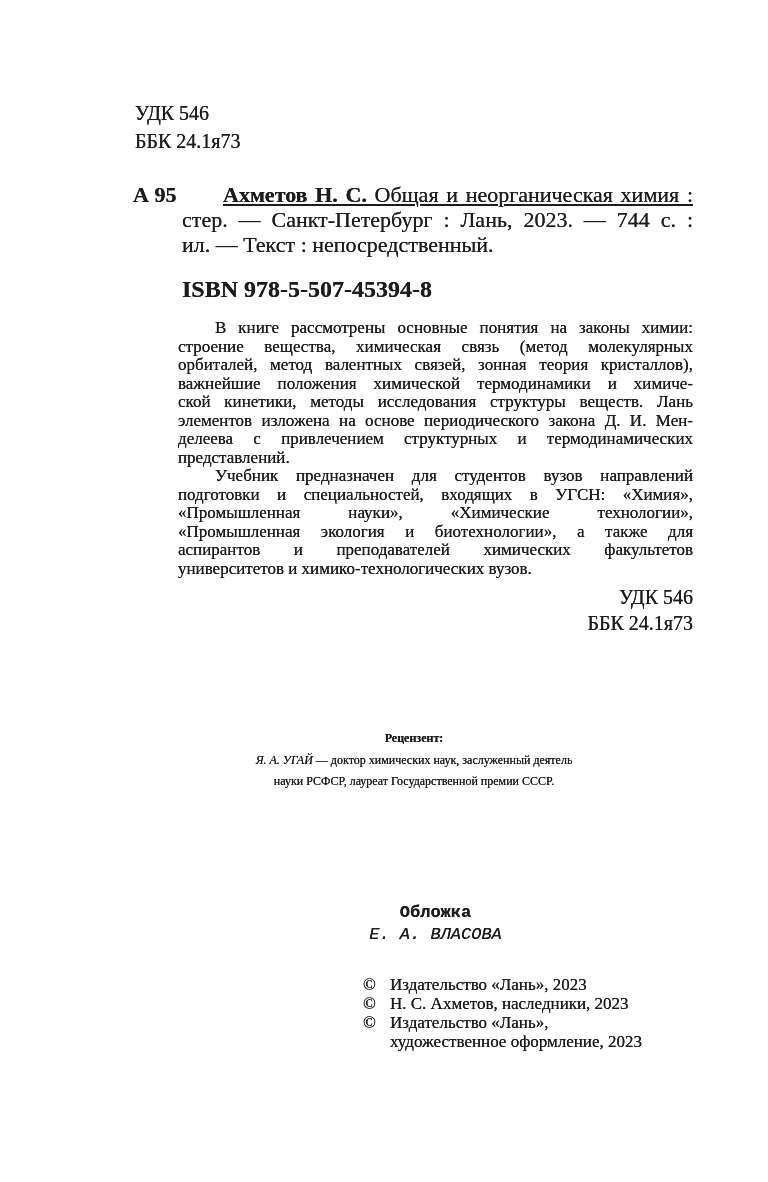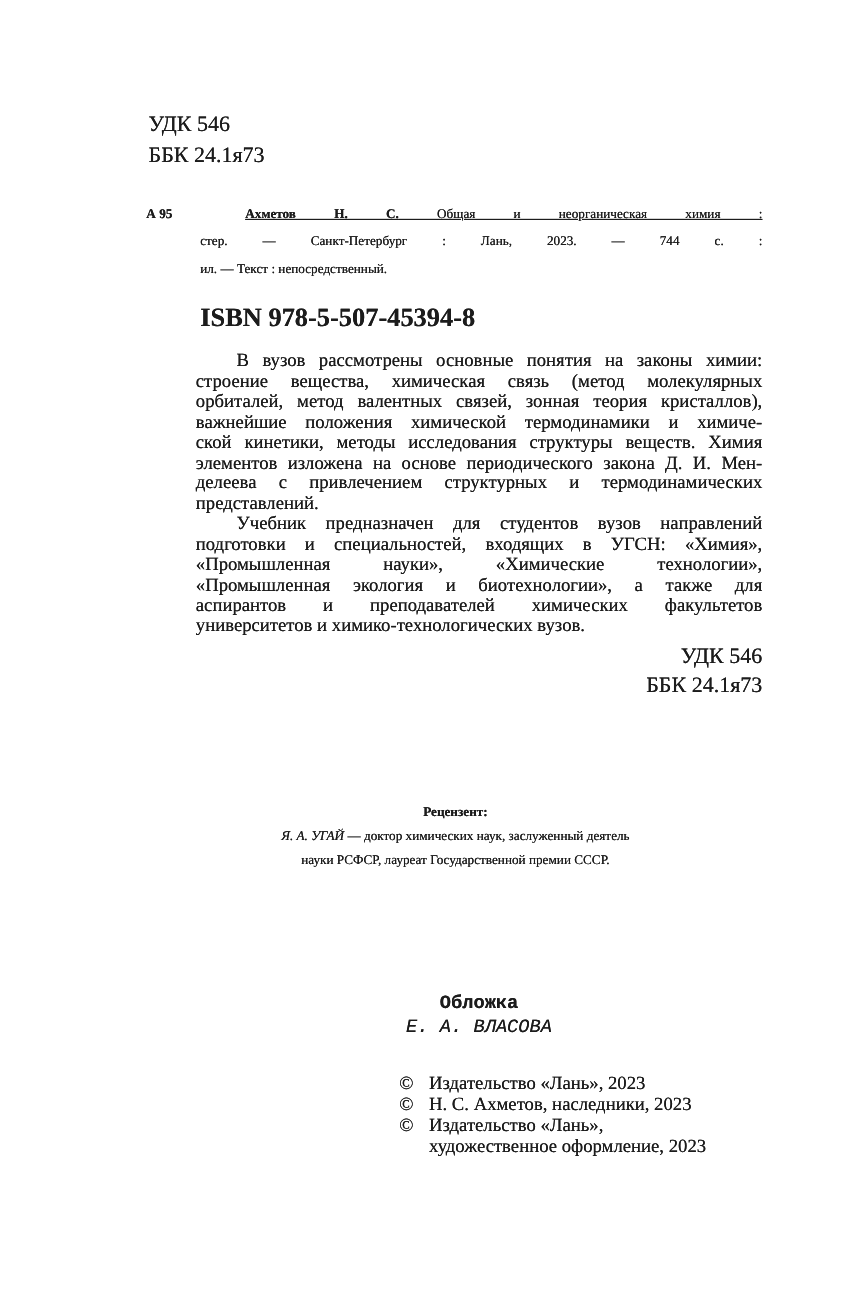--- a/index.html
+++ b/index.html
@@ -11,21 +11,21 @@
     font-family: "Liberation Serif", "DejaVu Serif", serif;
     text-shadow: 0 0 0.5px currentColor; 
     -webkit-font-smoothing: antialiased;
   }
   .page { position: relative; width: 768px; height: 1182px; overflow: hidden; }
 
   
   .codes-top { margin: 99px 0 0 135px; font-size: 20px; line-height: 28px; }
 
   
-  .bib { position: relative; margin: 27px 75px 0 182px; font-size: 12px; line-height: 25px; }
+  .bib { position: relative; margin: 27px 75px 0 182px; font-size: 22px; line-height: 25px; }
   .bib-code { position: absolute; left: -49px; top: 0; font-weight: bold; white-space: nowrap; }
   .bib .first { text-indent: 41px; text-decoration: underline; }
   .bold { font-weight: bold; }
 
   
   .j { text-align: justify; text-align-last: justify; }
   .ln { white-space: normal; }
 
   .isbn { margin: 20px 75px 0 182px; font-size: 24px; line-height: 25px; font-weight: bold; }
 
@@ -63,25 +63,25 @@
   <div class="bib">
     <span class="bib-code">А 95</span>
     <div class="ln j first"><span class="bold">Ахметов Н. С.</span> <span>Общая и неорганическая химия :</span></div>
     <div class="ln j">стер. — Санкт-Петербург : Лань, 2023. — 744 с. :</div>
     <div class="ln">ил. — Текст : непосредственный.</div>
   </div>
 
   <div class="isbn">ISBN 978-5-507-45394-8</div>
 
   <div class="annotation">
-    <div class="ln j indent">В вузов рассмотрены основные понятия на законы химии:</div>
+    <div class="ln j indent">В книге рассмотрены основные понятия на законы химии:</div>
     <div class="ln j">строение вещества, химическая связь (метод молекулярных</div>
     <div class="ln j">орбиталей, метод валентных связей, зонная теория кристаллов),</div>
     <div class="ln j">важнейшие положения химической термодинамики и химиче-</div>
-    <div class="ln j">ской кинетики, методы исследования структуры веществ. Химия</div>
+    <div class="ln j">ской кинетики, методы исследования структуры веществ. Лань</div>
     <div class="ln j">элементов изложена на основе периодического закона Д. И. Мен-</div>
     <div class="ln j">делеева с привлечением структурных и термодинамических</div>
     <div class="ln">представлений.</div>
     <div class="ln j indent">Учебник предназначен для студентов вузов направлений</div>
     <div class="ln j">подготовки и специальностей, входящих в УГСН: «Химия»,</div>
     <div class="ln j">«Промышленная науки», «Химические технологии»,</div>
     <div class="ln j">«Промышленная экология и биотехнологии», а также для</div>
     <div class="ln j">аспирантов и преподавателей химических факультетов</div>
     <div class="ln">университетов и химико-технологических вузов.</div>
   </div>

